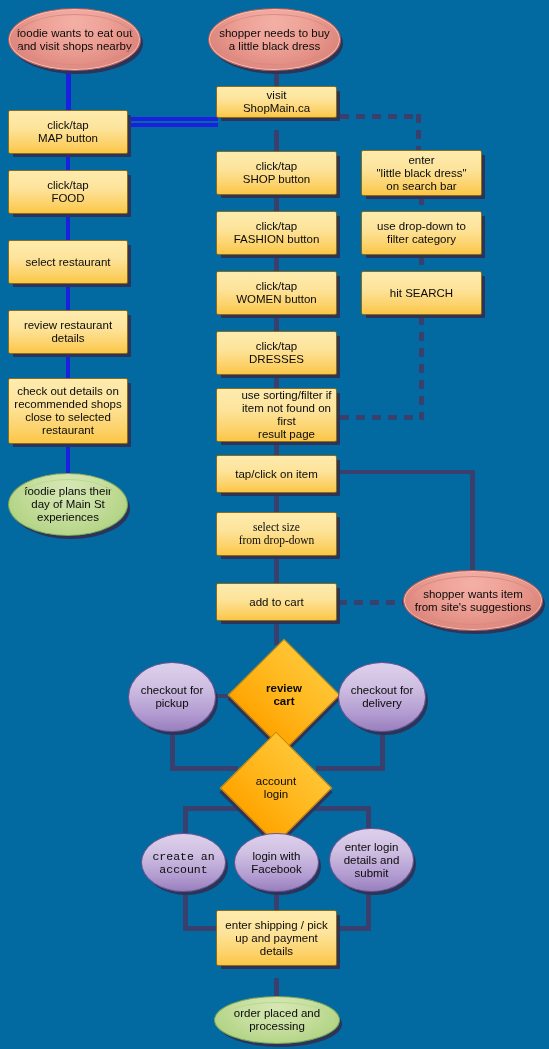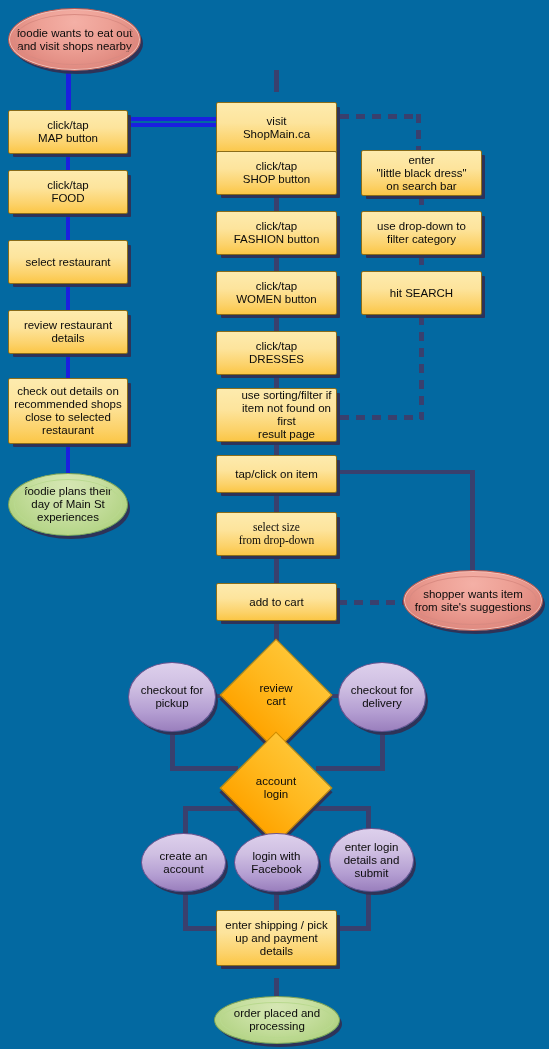--- a/index.html
+++ b/index.html
@@ -99,20 +99,25 @@
   <div class="ln" style="left:333px;top:926px;width:38px;height:5px;"></div>
 
   <div class="ln" style="left:274px;top:978px;width:5px;height:22px;"></div>
 
   <div class="node ell ell-red nowrap" style="left:8px;top:8px;width:133px;height:63px;">
     <div class="inner"></div>
     <span>foodie wants to eat out
 and visit shops nearby</span>
   </div>
 
+  <div class="node ell ell-red nowrap" style="left:208px;top:8px;width:133px;height:63px;">
+    <div class="inner"></div>
+    <span>shopper needs to buy
+a little black dress</span>
+  </div>
 
   <div class="node box nowrap" style="left:8px;top:110px;width:120px;height:44px;">
     <span>click/tap
 MAP button</span>
   </div>
 
   <div class="node box nowrap" style="left:8px;top:170px;width:120px;height:44px;">
     <span>click/tap
 FOOD</span>
   </div>
@@ -133,21 +138,21 @@
 restaurant</span>
   </div>
 
   <div class="node ell ell-green nowrap" style="left:8px;top:473px;width:120px;height:63px;">
     <div class="inner"></div>
     <span>foodie plans their
 day of Main St
 experiences</span>
   </div>
 
-  <div class="node box nowrap" style="left:216px;top:102px;width:121px;height:52px;text-align:center;">
+  <div class="node box nowrap" style="left:216px;top:86px;width:121px;height:32px;text-align:center;">
     <span>visit
 ShopMain.ca</span>
   </div>
 
   <div class="node box nowrap" style="left:216px;top:151px;width:121px;height:44px;">
     <span>click/tap
 SHOP button</span>
   </div>
 
   <div class="node box nowrap" style="left:216px;top:211px;width:121px;height:44px;">
@@ -198,21 +203,21 @@
   <div class="node box nowrap" style="left:361px;top:271px;width:121px;height:44px;">
     <span>hit SEARCH</span>
   </div>
 
   <div class="node ell ell-red nowrap" style="left:403px;top:570px;width:140px;height:61px;">
     <div class="inner"></div>
     <span>shopper wants item
 from site's suggestions</span>
   </div>
 
-  <div class="diamond" style="left:236px;top:655px;width:80px;height:80px;">
+  <div class="diamond" style="left:244px;top:655px;width:80px;height:80px;font-weight:bold;">
     <div class="dsh"></div>
     <div class="dshape"></div>
     <div class="dlabel nowrap">review
 cart</div>
   </div>
 
   <div class="diamond" style="left:236px;top:748px;width:80px;height:80px;">
     <div class="dsh"></div>
     <div class="dshape"></div>
     <div class="dlabel nowrap">account
@@ -222,21 +227,21 @@
   <div class="node ell ell-purple nowrap" style="left:128px;top:662px;width:88px;height:70px;">
     <span>checkout for
 pickup</span>
   </div>
 
   <div class="node ell ell-purple nowrap" style="left:338px;top:662px;width:88px;height:70px;">
     <span>checkout for
 delivery</span>
   </div>
 
-  <div class="node ell ell-purple nowrap" style="left:141px;top:833px;width:85px;height:59px;">
+  <div class="node ell ell-purple nowrap" style="left:141px;top:833px;width:85px;height:59px;font-family:Liberation Mono, monospace;">
     <span>create an
 account</span>
   </div>
 
   <div class="node ell ell-purple nowrap" style="left:234px;top:833px;width:85px;height:59px;">
     <span>login with
 Facebook</span>
   </div>
 
   <div class="node ell ell-purple nowrap" style="left:329px;top:828px;width:85px;height:64px;">

